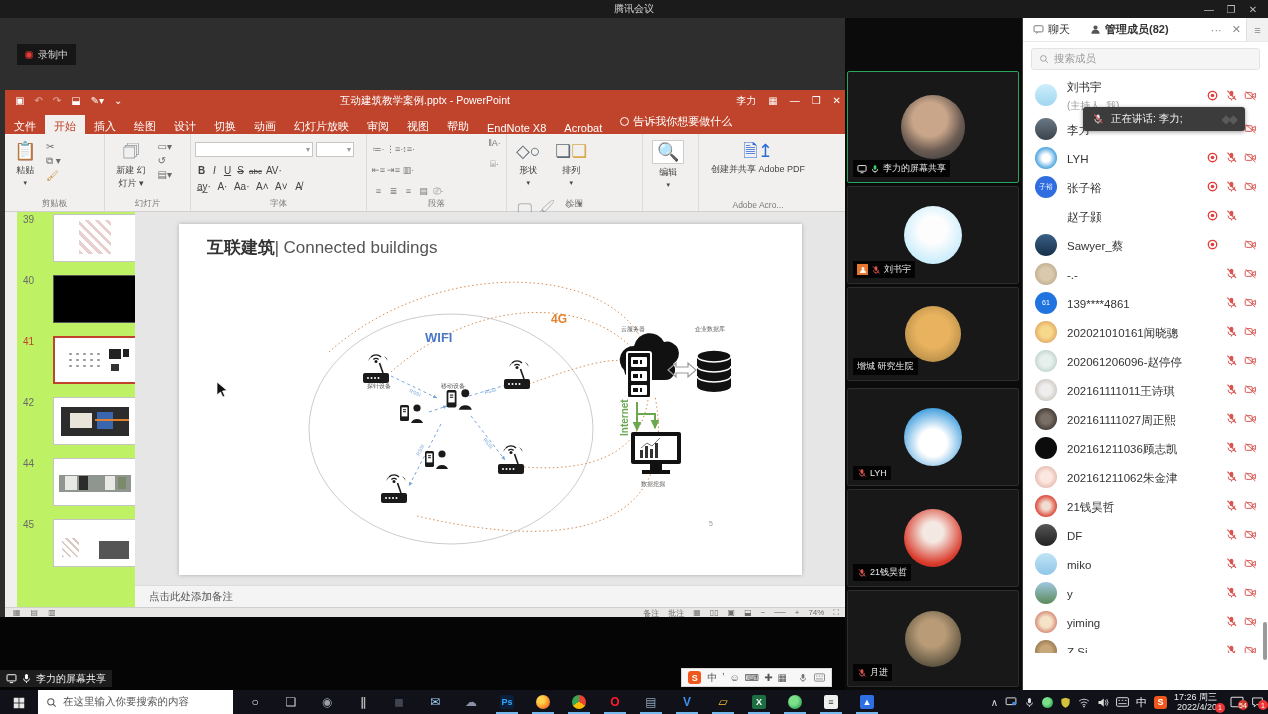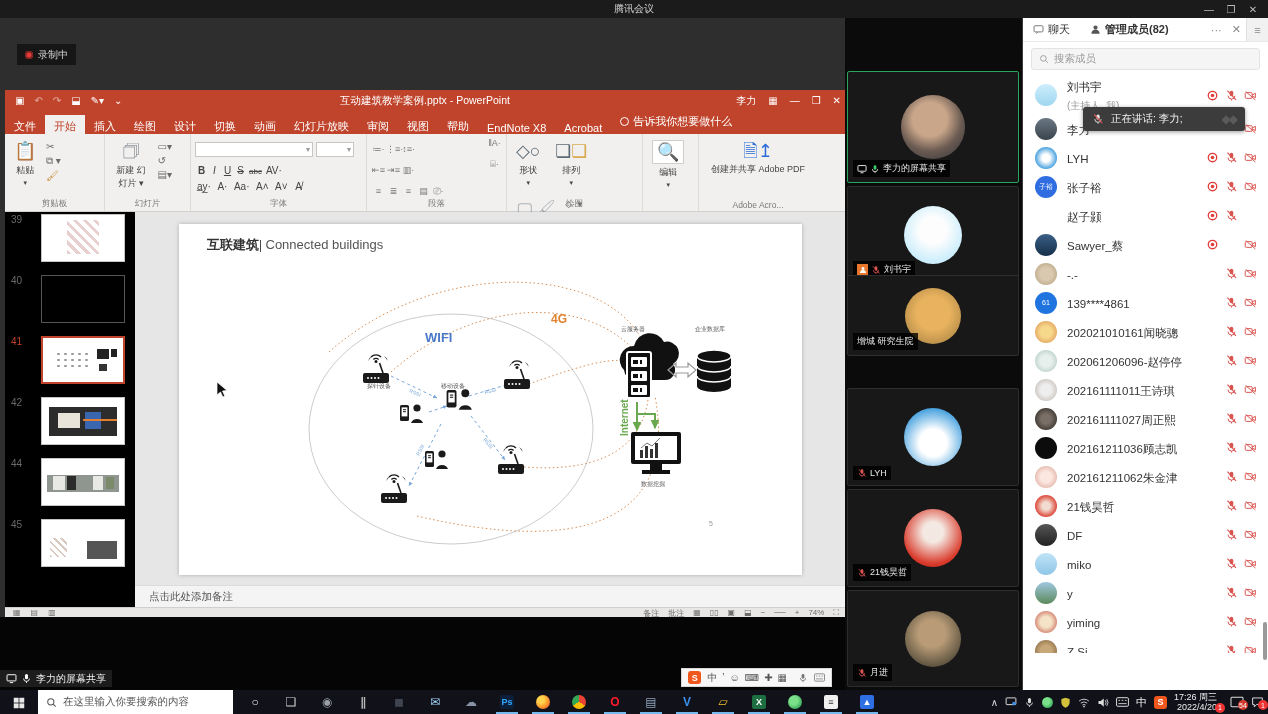--- a/index.html
+++ b/index.html
@@ -40,31 +40,31 @@
   .bigbtn { display:inline-flex; flex-direction:column; align-items:center; justify-content:flex-start; gap:2px; font-size:9px; color:#444; padding:2px 5px; vertical-align:top; height:58px; }
   .bigbtn .bicon { font-size:18px; line-height:22px; color:#5f6a75; }
   .smallcol { display:inline-flex; flex-direction:column; gap:3px; font-size:10px; color:#6a6a6a; vertical-align:top; padding-top:3px; }
   .combo { background:#fff; border:1px solid #c8c6c4; height:15px; font-size:8px; color:#999; display:inline-flex; align-items:center; justify-content:flex-end; padding:0 2px; }
   .fbtn { display:inline-block; min-width:13px; text-align:center; font-size:10px; color:#444; padding:0 2px; }
   .frow { margin-top:3px; white-space:nowrap; }
   .pglyph { display:inline-block; width:15px; font-size:9px; color:#777; text-align:center; }
   .grayed { opacity:.45; }
 
   
-  #pane { position:absolute; left:0; top:122px; width:150px; height:395px; background:#000000; border-right:1px solid #d8d8d8; overflow:hidden; }
+  #pane { position:absolute; left:12px; top:122px; width:150px; height:395px; background:#bef264; border-right:1px solid #d8d8d8; overflow:hidden; }
   .thumb-row { position:relative; height:61px; }
   .thumb-num { position:absolute; left:6px; top:2px; font-size:10px; color:#6a6a6a; }
   .thumb-num.sel { color:#c0432b; }
   .thumb-box { position:absolute; left:36px; top:2px; width:84px; height:48px; background:#fff; border:1px solid #c4c4c4; overflow:hidden;}
   .thumb-box.sel { border:2px solid #c0432b; }
   .thumb-box.black { background:#000; border-color:#555; }
   .mini { position:absolute; background:#ccc; }
   #main-area { position:absolute; left:130px; top:122px; width:710px; height:373px; background:#e6e6e6; }
   #slide { position:absolute; left:44px; top:12px; width:623px; height:351px; background:#fff; box-shadow:0 0 4px rgba(0,0,0,.25); }
-  #slide-title { position:absolute; left:28px; top:12px; font-size:13px; color:#333; }
+  #slide-title { position:absolute; left:28px; top:12px; font-size:17px; color:#333; }
   #slide-title .zh { font-weight:bold; font-family:"Liberation Serif","DejaVu Serif",serif; }
   #slide-title .en { color:#555; }
   #notesbar { position:absolute; left:130px; top:495px; width:710px; height:22px; background:#f4f4f4; border-top:1px solid #dcdcdc; font-size:10.5px; color:#555; display:flex; align-items:center; padding-left:14px; }
   #statusbar { position:absolute; left:0; top:517px; width:840px; height:10px; background:#e9e7e5; border-top:1px solid #cfcfcf; font-size:8px; color:#6d6d6d; display:flex; align-items:flex-start; overflow:hidden; }
   #statusbar .l { margin-left:8px; display:flex; gap:10px; }
   #statusbar .r { margin-left:auto; margin-right:6px; display:flex; gap:9px; }
 
   
   #band { position:absolute; left:0; top:599px; width:845px; height:73px; background:#050505; }
   #sharebanner { position:absolute; left:0px; top:53px; height:17px; background:#1d1d1d; display:flex; align-items:center; gap:4px; padding:0 6px; color:#eee; font-size:10px; }
@@ -558,21 +558,21 @@
           </svg>
         </span>
         <svg class="ic" style="width:10px;height:10px" viewBox="0 0 16 16">
           <rect x="5.8" y="2" width="4.4" height="7" rx="2.2" fill="#d9534f"></rect>
           <path d="M3.8 8.2a4.2 4.2 0 0 0 8.4 0 M8 12.4v1.8" stroke="#d9534f" stroke-width="1.2" fill="none"></path>
           <path d="M3 2l10.5 11.5" stroke="#d9534f" stroke-width="1.4"></path>
         </svg>
         <span>刘书宇</span>
       </span>
   </div>
-    <div class="tile" style="top:257px;height:81px">
+    <div class="tile" style="top:269px;height:94px">
     <span class="av" style="width:56px;height:56px;background:radial-gradient(circle at 50% 45%,#e8b25f 0 40%,#9b7a3c 100%)"></span>
     <span class="tag">
         <span>增城 研究生院</span>
       </span>
   </div>
     <div class="tile" style="top:370px;height:98px">
     <span class="av" style="width:58px;height:58px;background:radial-gradient(circle at 50% 60%,#ffffff 0 30%,#4aa3df 75%,#2f7bb5 100%)"></span>
     <span class="tag">
         <svg class="ic" style="width:10px;height:10px" viewBox="0 0 16 16">
           <rect x="5.8" y="2" width="4.4" height="7" rx="2.2" fill="#d9534f"></rect>

